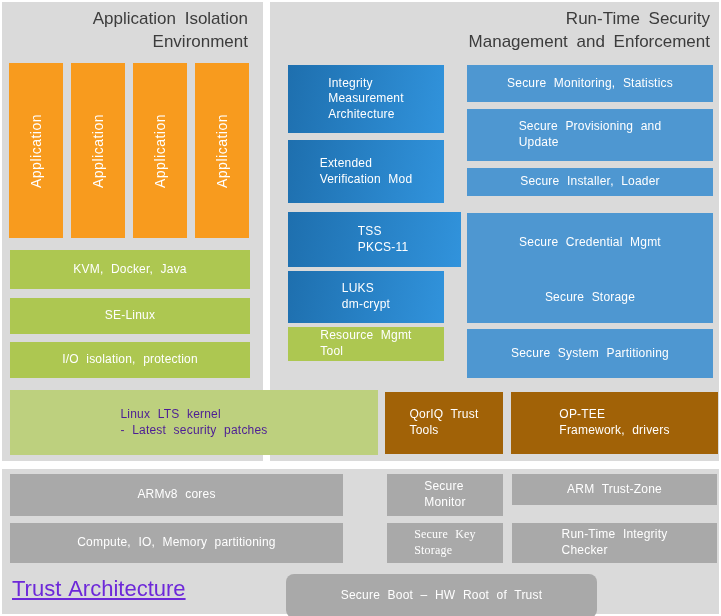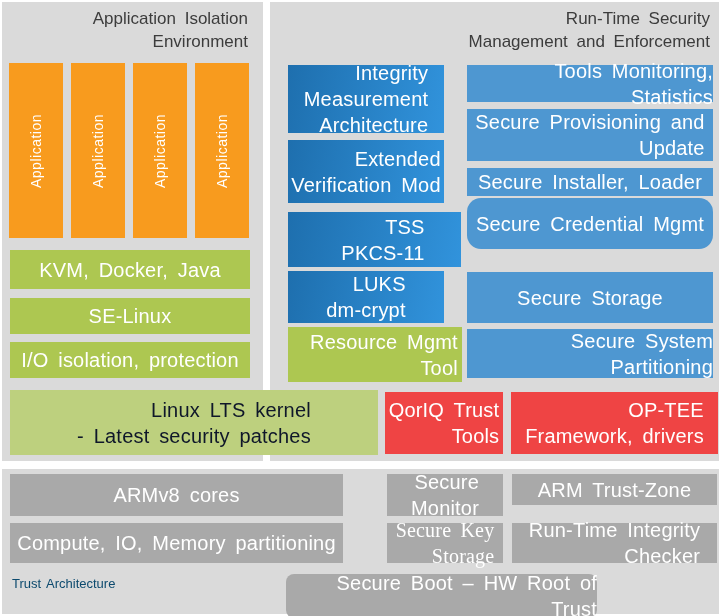--- a/index.html
+++ b/index.html
@@ -5,44 +5,45 @@
   html,body { margin:0; padding:0; background:#ffffff; }
   #stage {
     position:relative; width:721px; height:616px;
     background:#ffffff; overflow:hidden;
     font-family:"Liberation Sans", sans-serif;
   }
   .panel { position:absolute; background:#dadada; }
   .abs { position:absolute; }
   .box {
     position:absolute; display:flex; align-items:center; justify-content:center;
-    color:#ffffff; font-size:20px; text-align:right;
+    color:#ffffff; font-size:12px; text-align:left;
     white-space:pre-line; line-height:1.3; word-spacing:4px; letter-spacing:0.2px;
   }
   .title {
     position:absolute; color:#3c3c3c; font-size:17px; text-align:right;
     white-space:pre-line; line-height:1.35; word-spacing:4px;
   }
   .green  { background:#adc751; }
-  .lightgreen { background:#bdd07e; color:#0f172a; }
+  .lightgreen { background:#bdd07e; color:#4c1d95; }
   .gradblue { background:linear-gradient(100deg,#1e6fae,#3193dc); }
   .flatblue { background:#4e97d1; }
-  .purple { background:#ef4444; }
+  .purple { background:#a16207; }
   .graybox { background:#a9a9a9; }
   .apps-row { position:absolute; left:9px; top:63px; width:240px; height:175px;
     display:flex; justify-content:space-between; }
   .app-box { width:54px; height:175px; background:#f89b1e;
     display:flex; align-items:center; justify-content:center; }
   .app-box span {
     writing-mode:vertical-rl; transform:rotate(180deg);
     color:#ffffff; font-size:14px; letter-spacing:0.5px;
   }
   .trust-label {
-    position:absolute; left:10px; top:576px; color:#0c4a6e; font-size:13px;
+    position:absolute; left:10px; top:576px; color:#6d28d9; font-size:22px;
     word-spacing:2px;
+    text-decoration:underline;
   }
 </style>
 </head>
 <body>
 
 <div id="stage">
 
   <div class="panel" style="left:2px; top:2px; width:261px; height:459px;">
     <div class="title" style="left:20px; top:6px; width:226px;">Application Isolation
 Environment</div>
@@ -73,28 +74,28 @@
 
     <div class="box gradblue" style="left:18px; top:63px; width:156px; height:68px;">Integrity
 Measurement
 Architecture</div>
     <div class="box gradblue" style="left:18px; top:138px; width:156px; height:63px;">Extended
 Verification Mod</div>
     <div class="box gradblue" style="left:18px; top:210px; width:156px; height:55px;padding-left:17px;">TSS
 PKCS-11</div>
     <div class="box gradblue" style="left:18px; top:269px; width:156px; height:52px;">LUKS
 dm-crypt</div>
-    <div class="box green" style="left:18px; top:325px; width:156px; height:55px;padding-left:18px;">Resource Mgmt
+    <div class="box green" style="left:18px; top:325px; width:156px; height:34px;">Resource Mgmt
 Tool</div>
 
-    <div class="box flatblue" style="left:197px; top:63px; width:246px; height:37px;">Tools Monitoring, Statistics</div>
+    <div class="box flatblue" style="left:197px; top:63px; width:246px; height:37px;">Secure Monitoring, Statistics</div>
     <div class="box flatblue" style="left:197px; top:107px; width:246px; height:52px;">Secure Provisioning and
 Update</div>
     <div class="box flatblue" style="left:197px; top:166px; width:246px; height:28px;">Secure Installer, Loader</div>
-    <div class="box flatblue" style="left:197px; top:196px; width:246px; height:51px;border-radius:14px;">Secure Credential Mgmt</div>
+    <div class="box flatblue" style="left:197px; top:211px; width:246px; height:60px;">Secure Credential Mgmt</div>
     <div class="box flatblue" style="left:197px; top:270px; width:246px; height:51px;">Secure Storage</div>
     <div class="box flatblue" style="left:197px; top:327px; width:246px; height:49px;">Secure System Partitioning</div>
 
     <div class="box purple" style="left:115px; top:390px; width:118px; height:62px;">QorIQ Trust
 Tools</div>
     <div class="box purple" style="left:241px; top:390px; width:207px; height:62px;">OP-TEE
 Framework, drivers</div>
   </div>
 
   <div class="box lightgreen abs" style="left:10px; top:390px; width:368px; height:65px;">Linux LTS kernel

